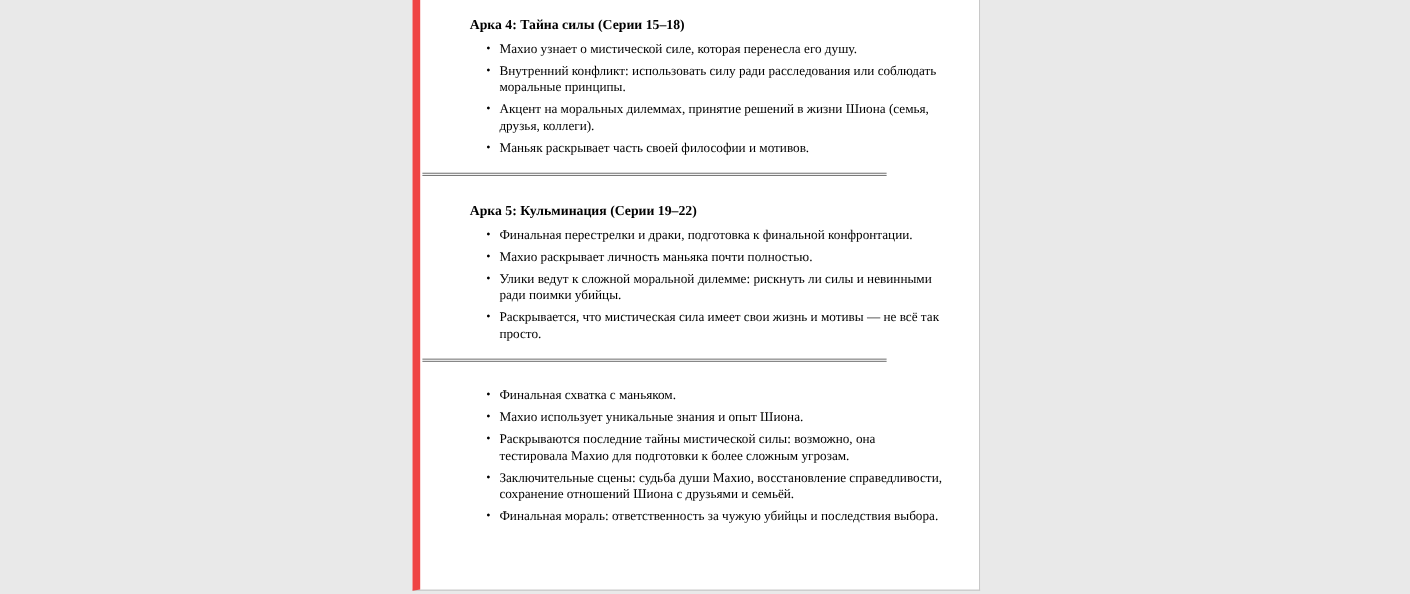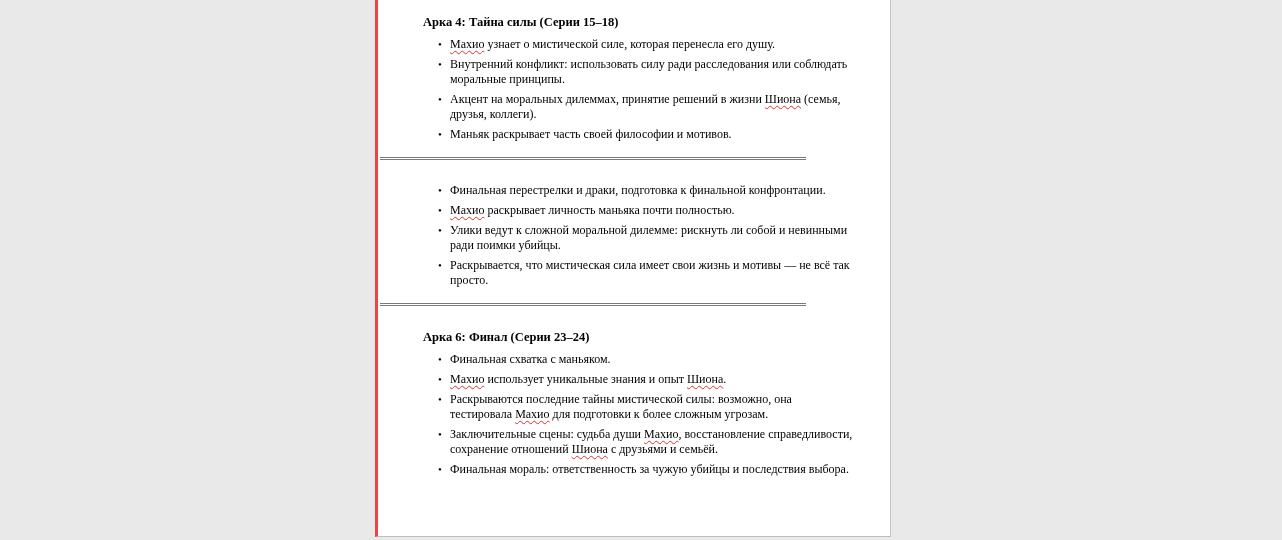--- a/index.html
+++ b/index.html
@@ -17,21 +17,21 @@
     width: 1282px;
     height: 540px;
   }
   .page {
     position: absolute;
     left: 375px;
     top: 0;
     width: 516px;
     height: 537px;
     background: #ffffff;
-    border-left: 3px solid #ef4444;
+    border-left: 7px solid #ef4444;
     border-right: 1px solid #c8c8c8;
     border-bottom: 1px solid #bdbdbd;
   }
   .content {
     padding: 14px 34px 0 45px;
     color: #000000;
   }
   .section { margin: 0; }
   .section-heading {
     font-weight: bold;
@@ -56,21 +56,20 @@
     flex: 0 0 405px;
     max-width: 405px;
   }
   .separator {
     height: 3px;
     border-top: 1px solid #7a7a7a;
     border-bottom: 1px solid #7a7a7a;
     margin: 15px 50px 23px -43px;
   }
   .misspell {
-    text-decoration: underline;
     text-decoration-style: wavy;
     text-decoration-color: #e03131;
     text-decoration-thickness: 1px;
     text-underline-offset: 2px;
     text-align: center;
   }
 </style>
 </head>
 <body>
 
@@ -91,40 +90,40 @@
             <span class="bullet-marker">•</span>
             <span class="bullet-text">Акцент на моральных дилеммах, принятие решений в жизни <span class="misspell">Шиона</span> (семья, друзья, коллеги).</span>
           </div>
           <div class="bullet">
             <span class="bullet-marker">•</span>
             <span class="bullet-text">Маньяк раскрывает часть своей философии и мотивов.</span>
           </div>
         </div>
         <div class="separator"></div>
         <div class="section">
+          <div class="section-heading">Арка 5: Кульминация (Серии 19–22)</div>
           <div class="bullet">
             <span class="bullet-marker">•</span>
             <span class="bullet-text">Финальная перестрелки и драки, подготовка к финальной конфронтации.</span>
           </div>
           <div class="bullet">
             <span class="bullet-marker">•</span>
             <span class="bullet-text"><span class="misspell">Махио</span> раскрывает личность маньяка почти полностью.</span>
           </div>
           <div class="bullet">
             <span class="bullet-marker">•</span>
-            <span class="bullet-text">Улики ведут к сложной моральной дилемме: рискнуть ли собой и невинными ради поимки убийцы.</span>
+            <span class="bullet-text">Улики ведут к сложной моральной дилемме: рискнуть ли силы и невинными ради поимки убийцы.</span>
           </div>
           <div class="bullet">
             <span class="bullet-marker">•</span>
             <span class="bullet-text">Раскрывается, что мистическая сила имеет свои жизнь и мотивы — не всё так просто.</span>
           </div>
         </div>
         <div class="separator"></div>
         <div class="section">
-          <div class="section-heading">Арка 6: Финал (Серии 23–24)</div>
           <div class="bullet">
             <span class="bullet-marker">•</span>
             <span class="bullet-text">Финальная схватка с маньяком.</span>
           </div>
           <div class="bullet">
             <span class="bullet-marker">•</span>
             <span class="bullet-text"><span class="misspell">Махио</span> использует уникальные знания и опыт <span class="misspell">Шиона</span>.</span>
           </div>
           <div class="bullet">
             <span class="bullet-marker">•</span>

